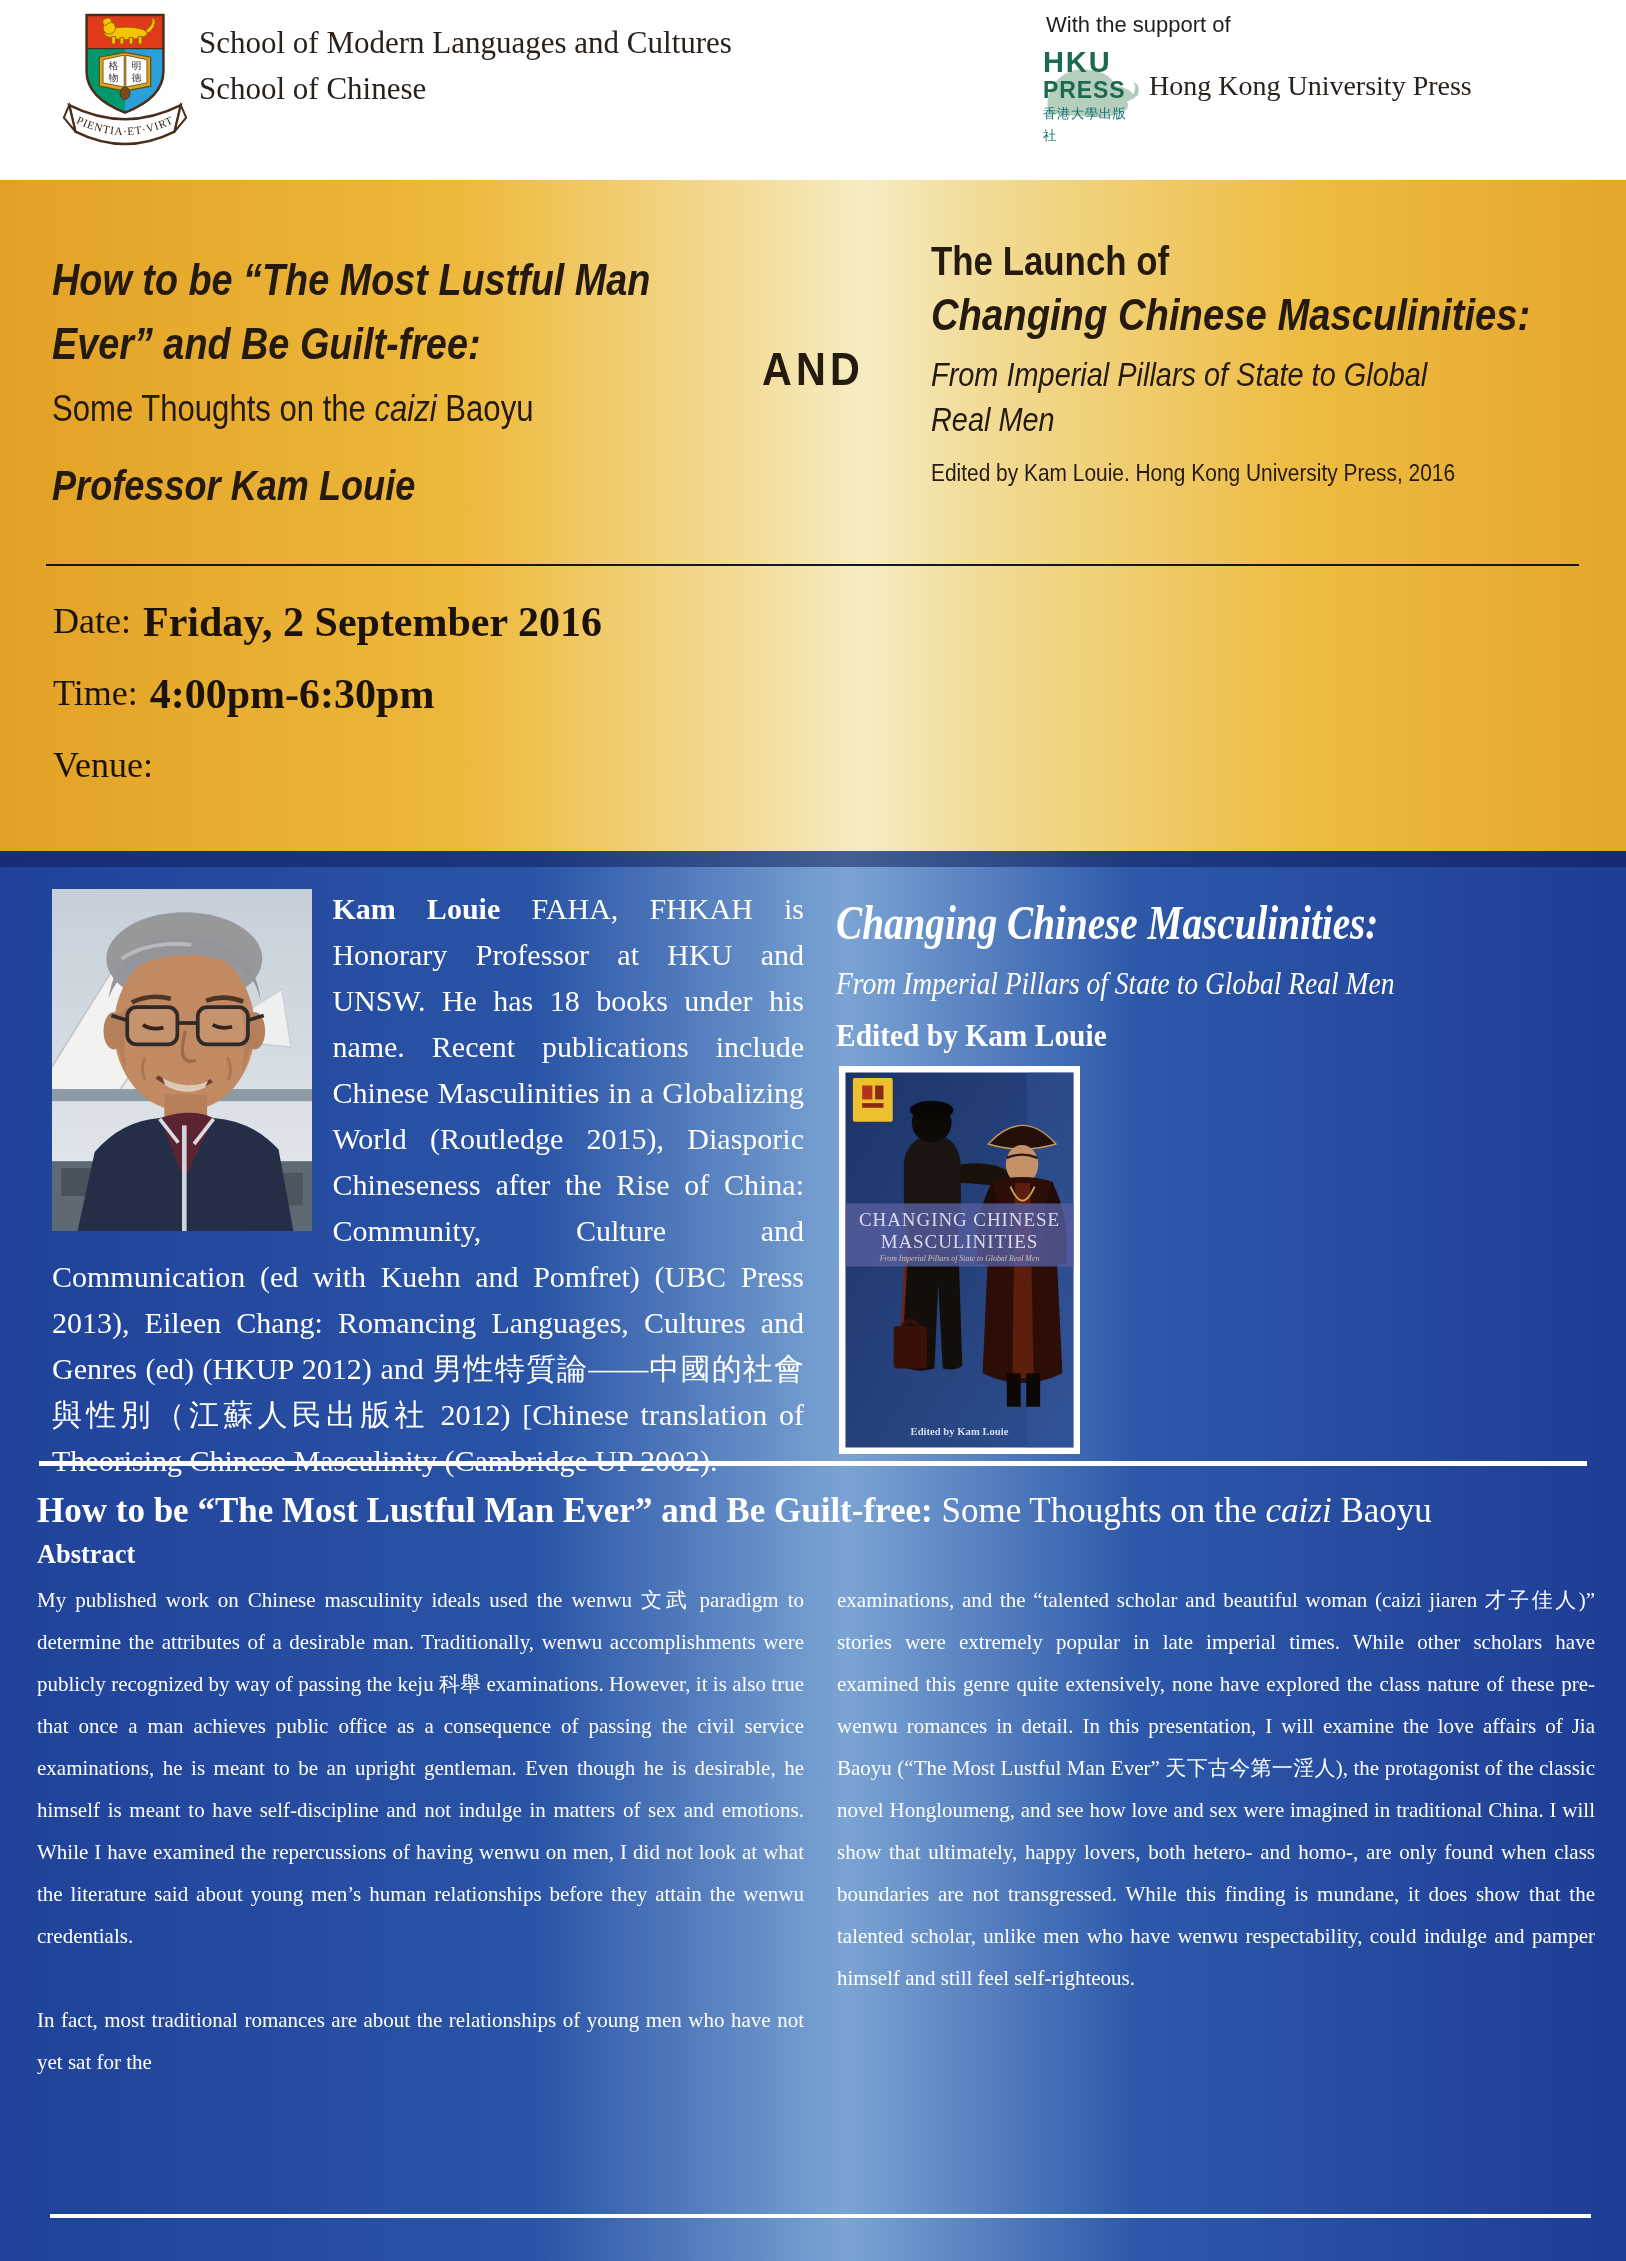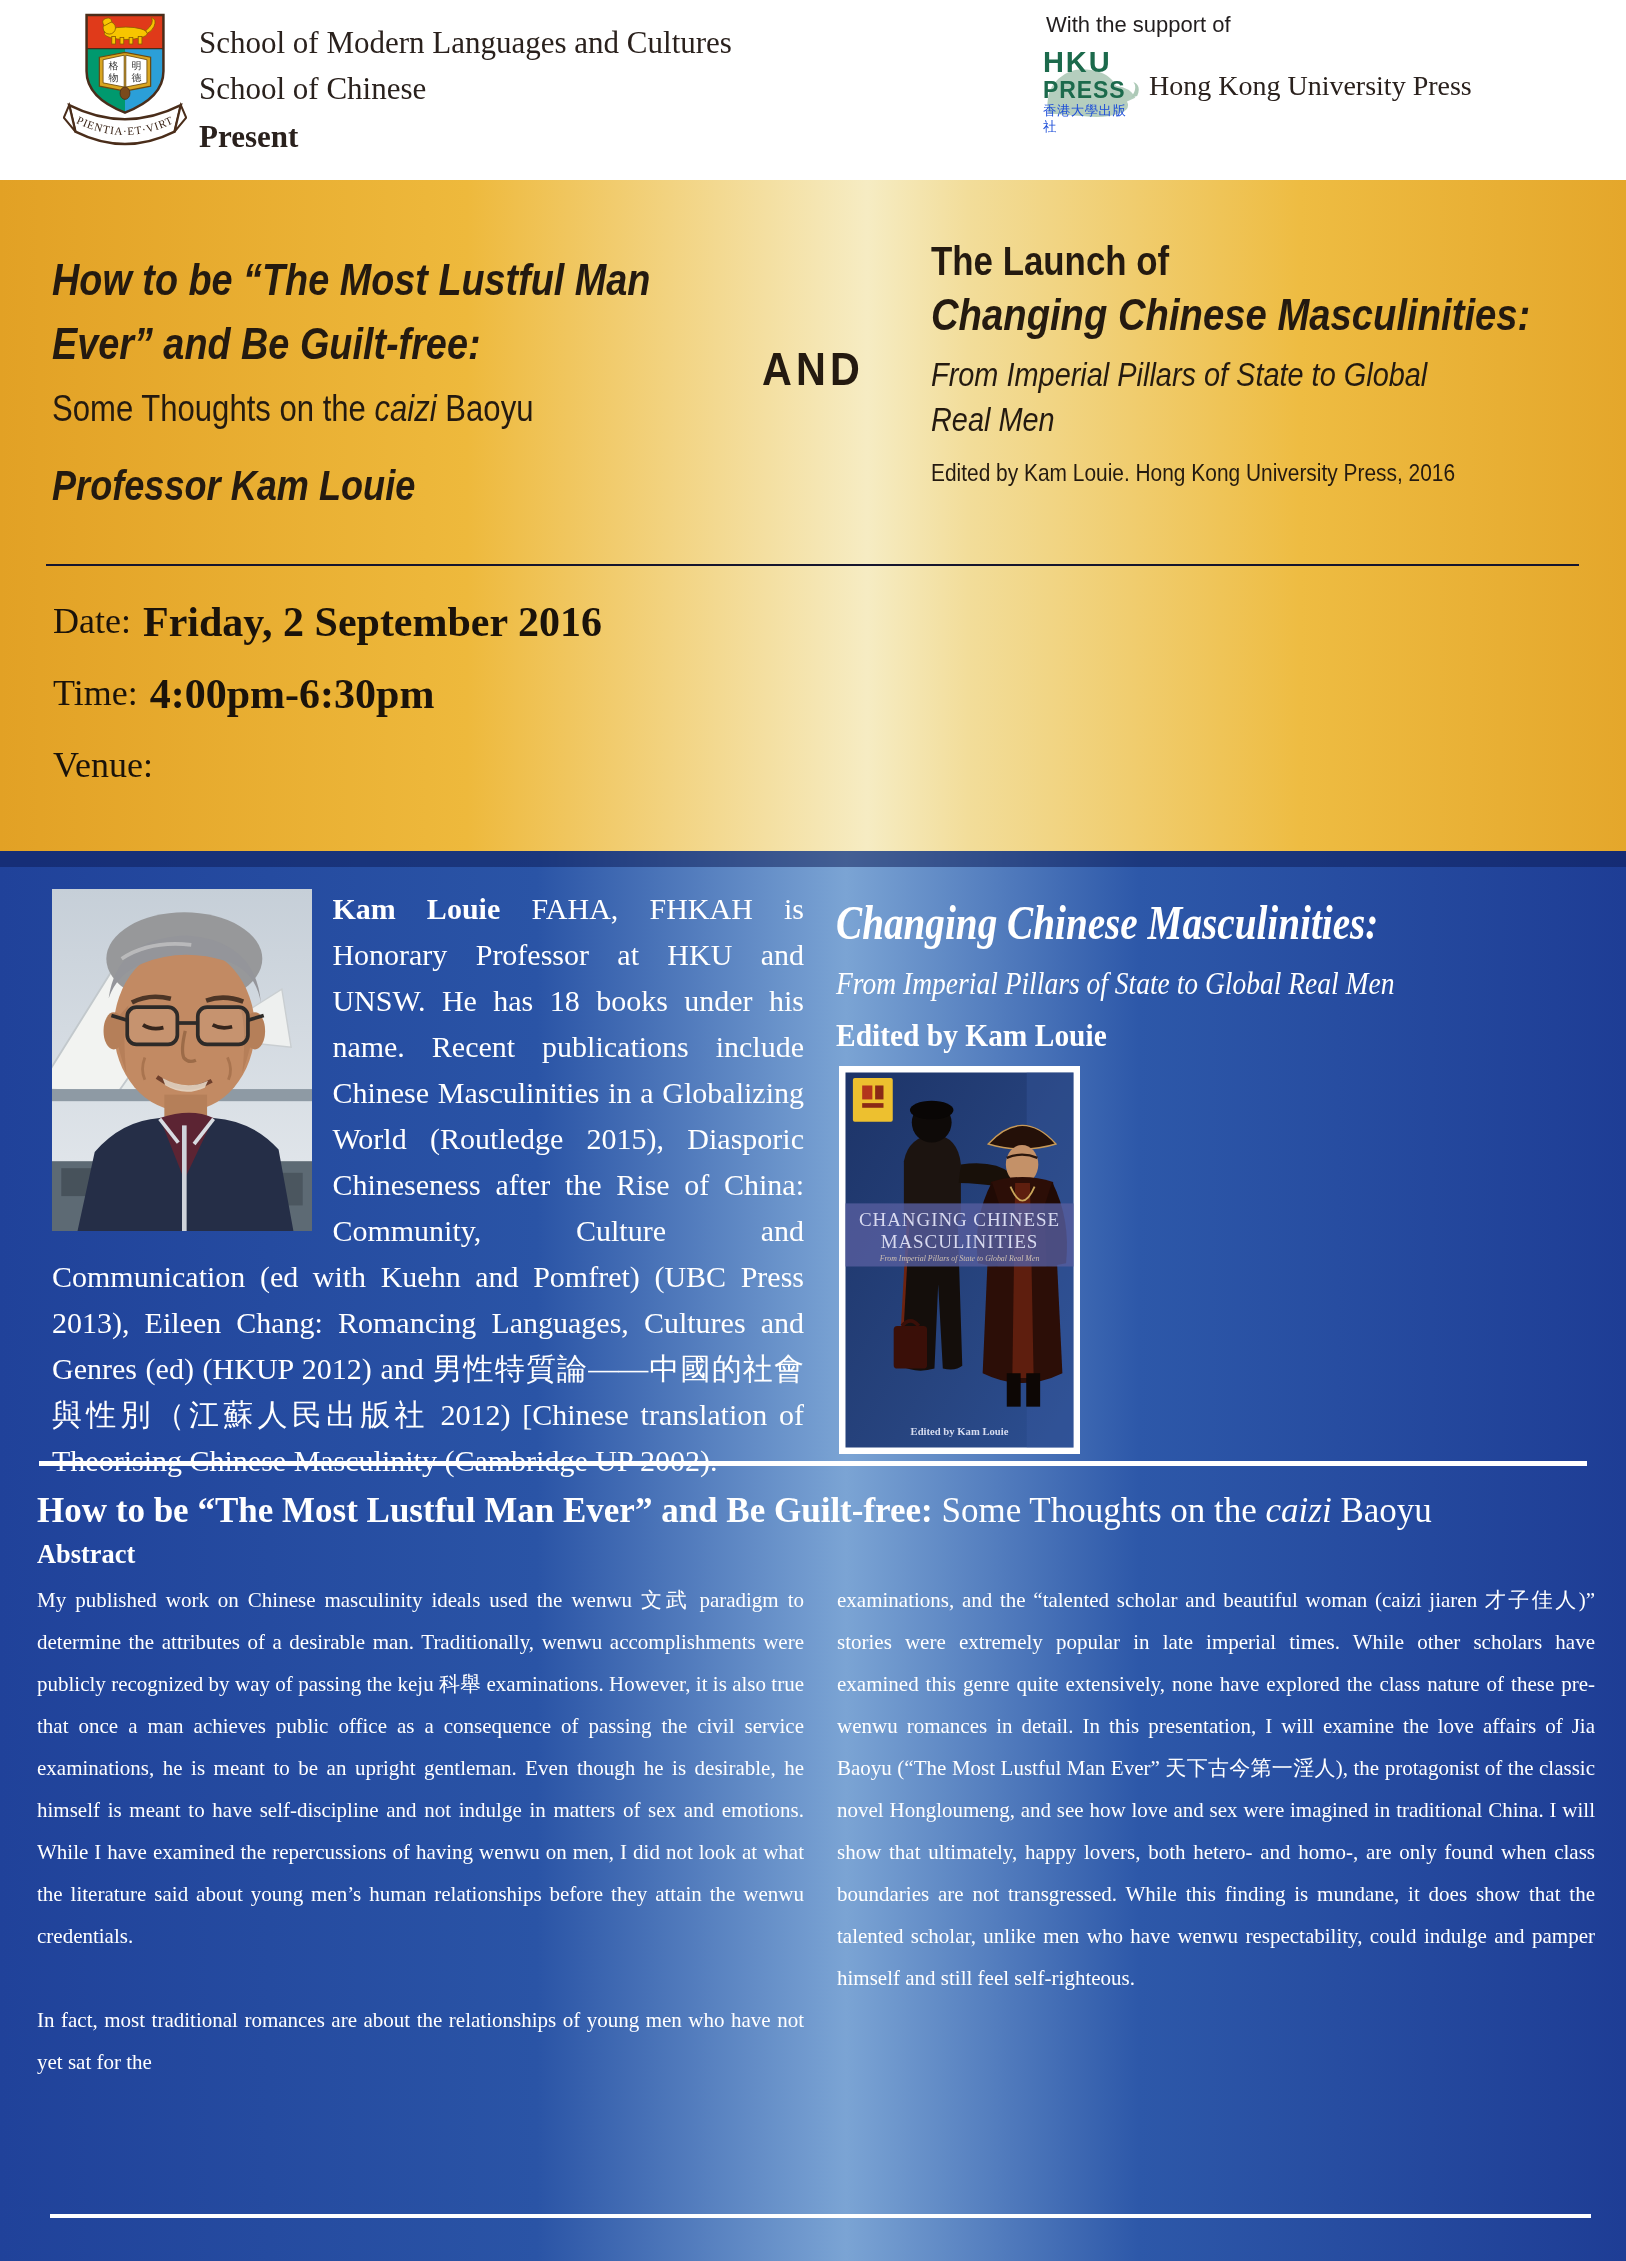--- a/index.html
+++ b/index.html
@@ -11,21 +11,21 @@
   .crest{position:absolute;left:63px;top:9.3px;width:124px;height:137px;}
   .schools{position:absolute;left:199px;top:19.5px;font-size:31px;line-height:46px;color:#2a211d;}
   .schools .present{font-weight:bold;margin-top:2.8px;}
   .support{position:absolute;left:1046px;top:12px;font-family:"Liberation Sans","DejaVu Sans",sans-serif;
            font-size:22px;color:#221e1f;}
   .presslogo{position:absolute;left:1043px;top:48px;width:97px;height:87px;color:#1c6a4c;
              font-family:"Liberation Sans","DejaVu Sans",sans-serif;text-align:left;}
   .presslogo .lion{position:absolute;left:-2.8px;top:11px;width:102px;height:60px;opacity:.95;}
   .presslogo .hku{position:relative;font-size:29px;font-weight:bold;letter-spacing:1.9px;line-height:29px;}
   .presslogo .press{position:relative;font-size:23px;font-weight:bold;letter-spacing:0.9px;line-height:26px;}
-  .presslogo .cjk{position:relative;font-size:13.4px;letter-spacing:0.5px;line-height:16px;color:#1d4ed8;}
+  .presslogo .cjk{position:relative;font-size:13.4px;letter-spacing:0.5px;line-height:22px;color:#0f766e;}
   .pressname{position:absolute;left:1149px;top:70px;font-size:28px;color:#2a211d;}
 
   
   .gold{position:absolute;left:0;top:180px;width:1627px;height:671px;
         background:linear-gradient(90deg,#e2a125 0%,#eeb93c 28%,#f6ecc3 52%,#f2dd9a 58%,#eebc42 78%,#e3a428 100%);}
   .sans{font-family:"Liberation Sans","DejaVu Sans",sans-serif;padding-left:41px;}
   .talk{position:absolute;left:52px;top:68px;transform:scaleX(.84);transform-origin:left top;width:881px;}
   .t-line{font-size:45px;font-weight:bold;font-style:italic;line-height:64px;color:#241a10;}
   .t-sub{font-size:37px;line-height:51px;margin-top:6.5px;color:#241a10;}
   .t-speaker{font-size:43px;font-weight:bold;font-style:italic;margin-top:27px;color:#241a10;}
@@ -122,21 +122,20 @@
         <text x="122" y="145" font-size="24" fill="#333" text-anchor="middle">格</text>
         <text x="178" y="145" font-size="24" fill="#333" text-anchor="middle">明</text>
         <text x="122" y="174" font-size="24" fill="#333" text-anchor="middle">物</text>
         <text x="178" y="174" font-size="24" fill="#333" text-anchor="middle">德</text>
       </g>
     </svg>
 
     <div class="schools">
       <div>School of Modern Languages and Cultures</div>
       <div>School of Chinese</div>
-      <div class="present">Present</div>
     </div>
 
     <div class="support">With the support of</div>
 
     <div class="presslogo">
       <svg class="lion" viewBox="0 0 220 130">
         <path d="M18,118 Q8,70 40,42 Q70,16 110,24 Q150,30 164,58 Q196,62 206,84 L188,92 Q196,108 176,116 Q140,130 96,124 Q46,120 18,118 Z" fill="#a9c7b4" opacity="0.9"></path>
         <path d="M196,84 q16,-20 6,-34 q18,8 8,30 Z" fill="#a9c7b4"></path>
       </svg>
       <div class="hku">HKU</div>

